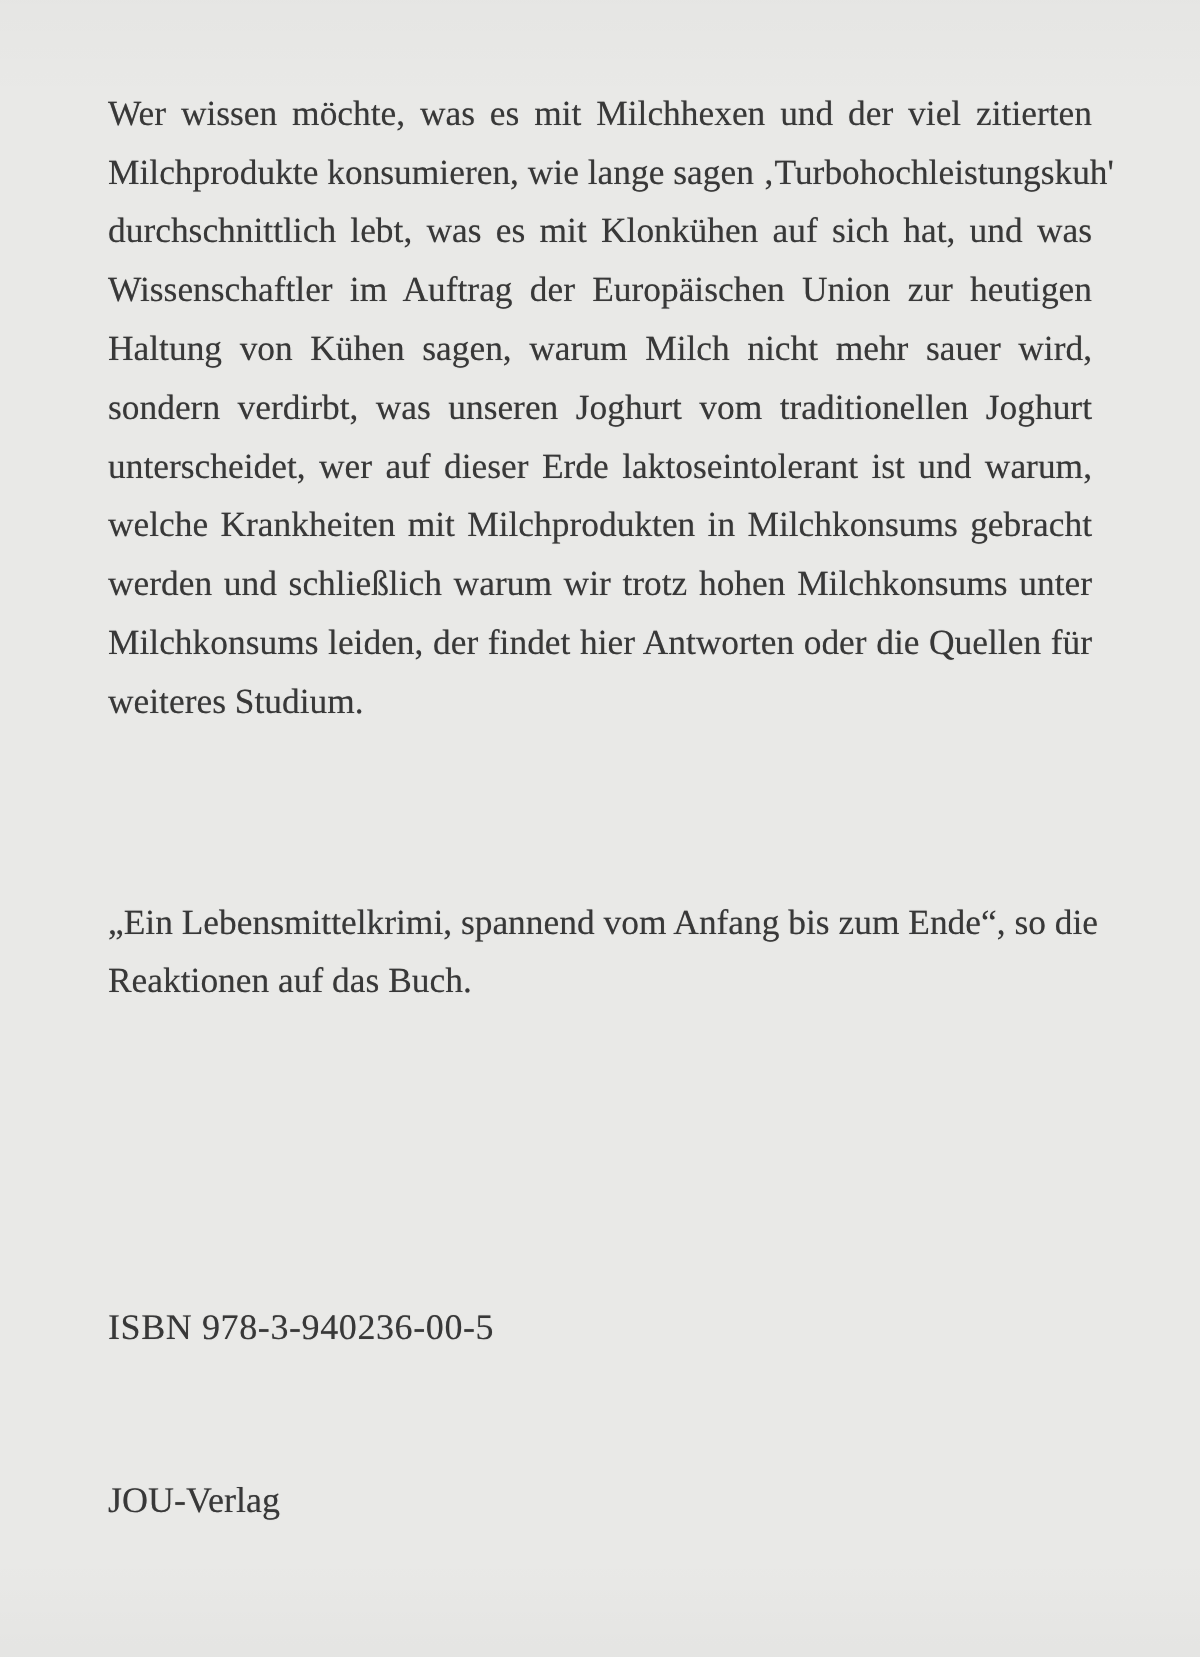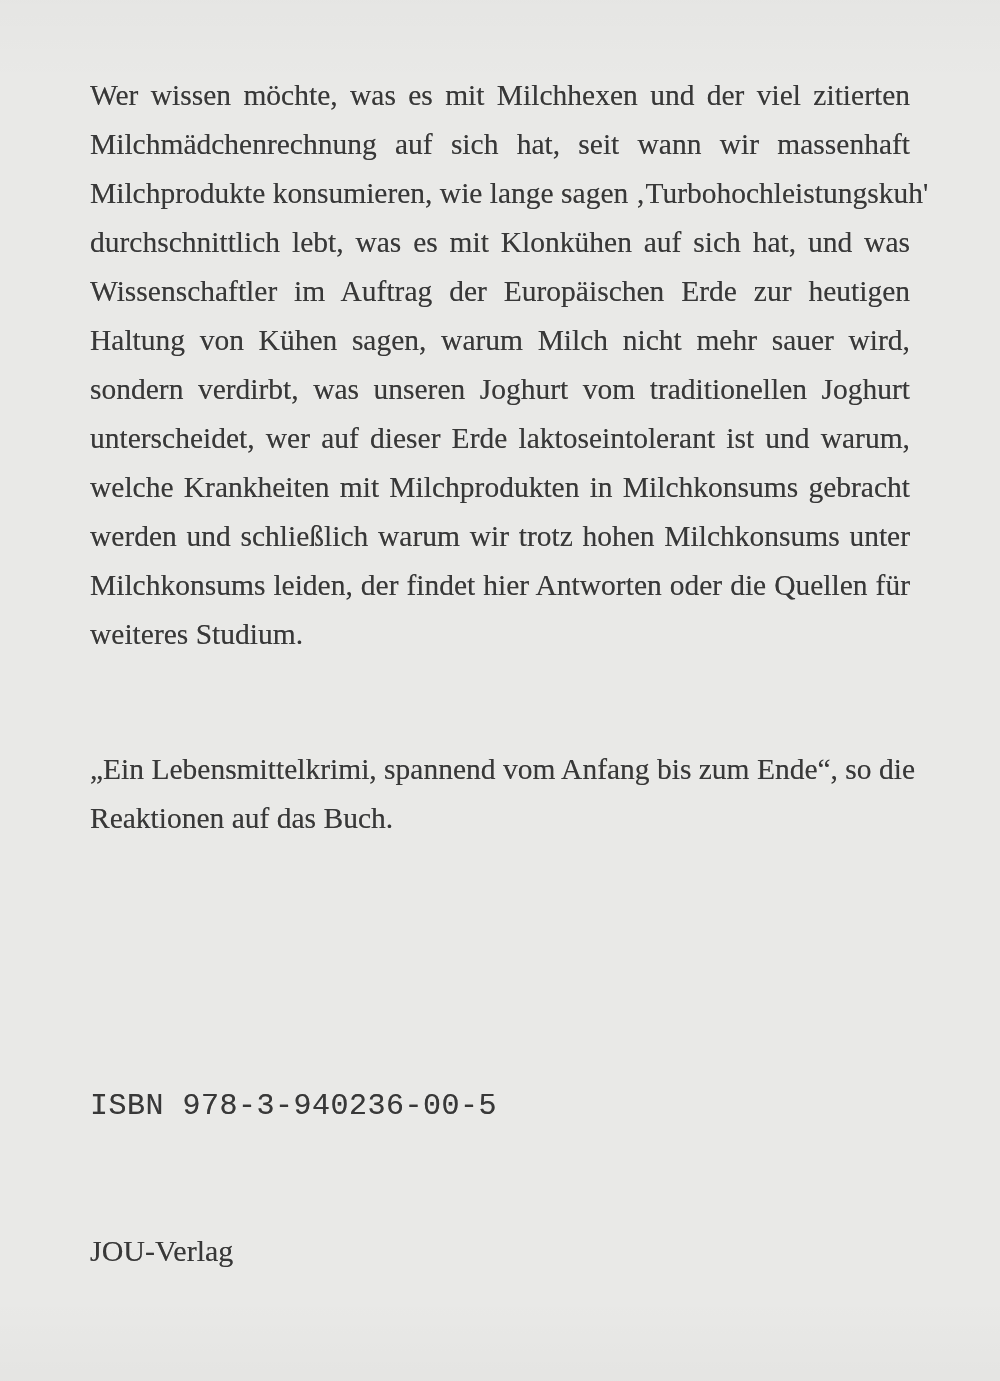--- a/index.html
+++ b/index.html
@@ -43,44 +43,42 @@
     text-align-last: left;
   }
   .isbn {
     position: absolute;
     left: 90px;
     top: 1082px;
     font-size: 30px;
     line-height: 49px;
     letter-spacing: 0.5px;
     text-shadow: 0 0 0.6px rgba(56,56,56,0.55);
-    font-family: Liberation Mono, monospace;
   }
   .publisher {
     position: absolute;
     left: 90px;
     top: 1226px;
     width: 680px;
     text-align: left;
     font-size: 30px;
     line-height: 49px;
     text-shadow: 0 0 0.6px rgba(56,56,56,0.55);
   }
 </style>
 </head>
 <body>
 
 <div class="cover">
 
   <div class="textblock blurb">
     <div class="line">Wer wissen möchte, was es mit Milchhexen und der viel zitierten</div>
-    <div class="line">Milchmädchenrechnung auf sich hat, seit wann wir massenhaft</div>
     <div class="line">Milchprodukte konsumieren, wie lange sagen ‚Turbohochleistungskuh'</div>
     <div class="line">durchschnittlich lebt, was es mit Klonkühen auf sich hat, und was</div>
-    <div class="line">Wissenschaftler im Auftrag der Europäischen Erde zur heutigen</div>
+    <div class="line">Wissenschaftler im Auftrag der Europäischen Union zur heutigen</div>
     <div class="line">Haltung von Kühen sagen, warum Milch nicht mehr sauer wird,</div>
     <div class="line">sondern verdirbt, was unseren Joghurt vom traditionellen Joghurt</div>
     <div class="line">unterscheidet, wer auf dieser Erde laktoseintolerant ist und warum,</div>
     <div class="line">welche Krankheiten mit Milchprodukten in Milchkonsums gebracht</div>
     <div class="line">werden und schließlich warum wir trotz hohen Milchkonsums unter</div>
     <div class="line">Milchkonsums leiden, der findet hier Antworten oder die Quellen für</div>
     <div class="line last">weiteres Studium.</div>
   </div>
 
   <div class="textblock quote">

